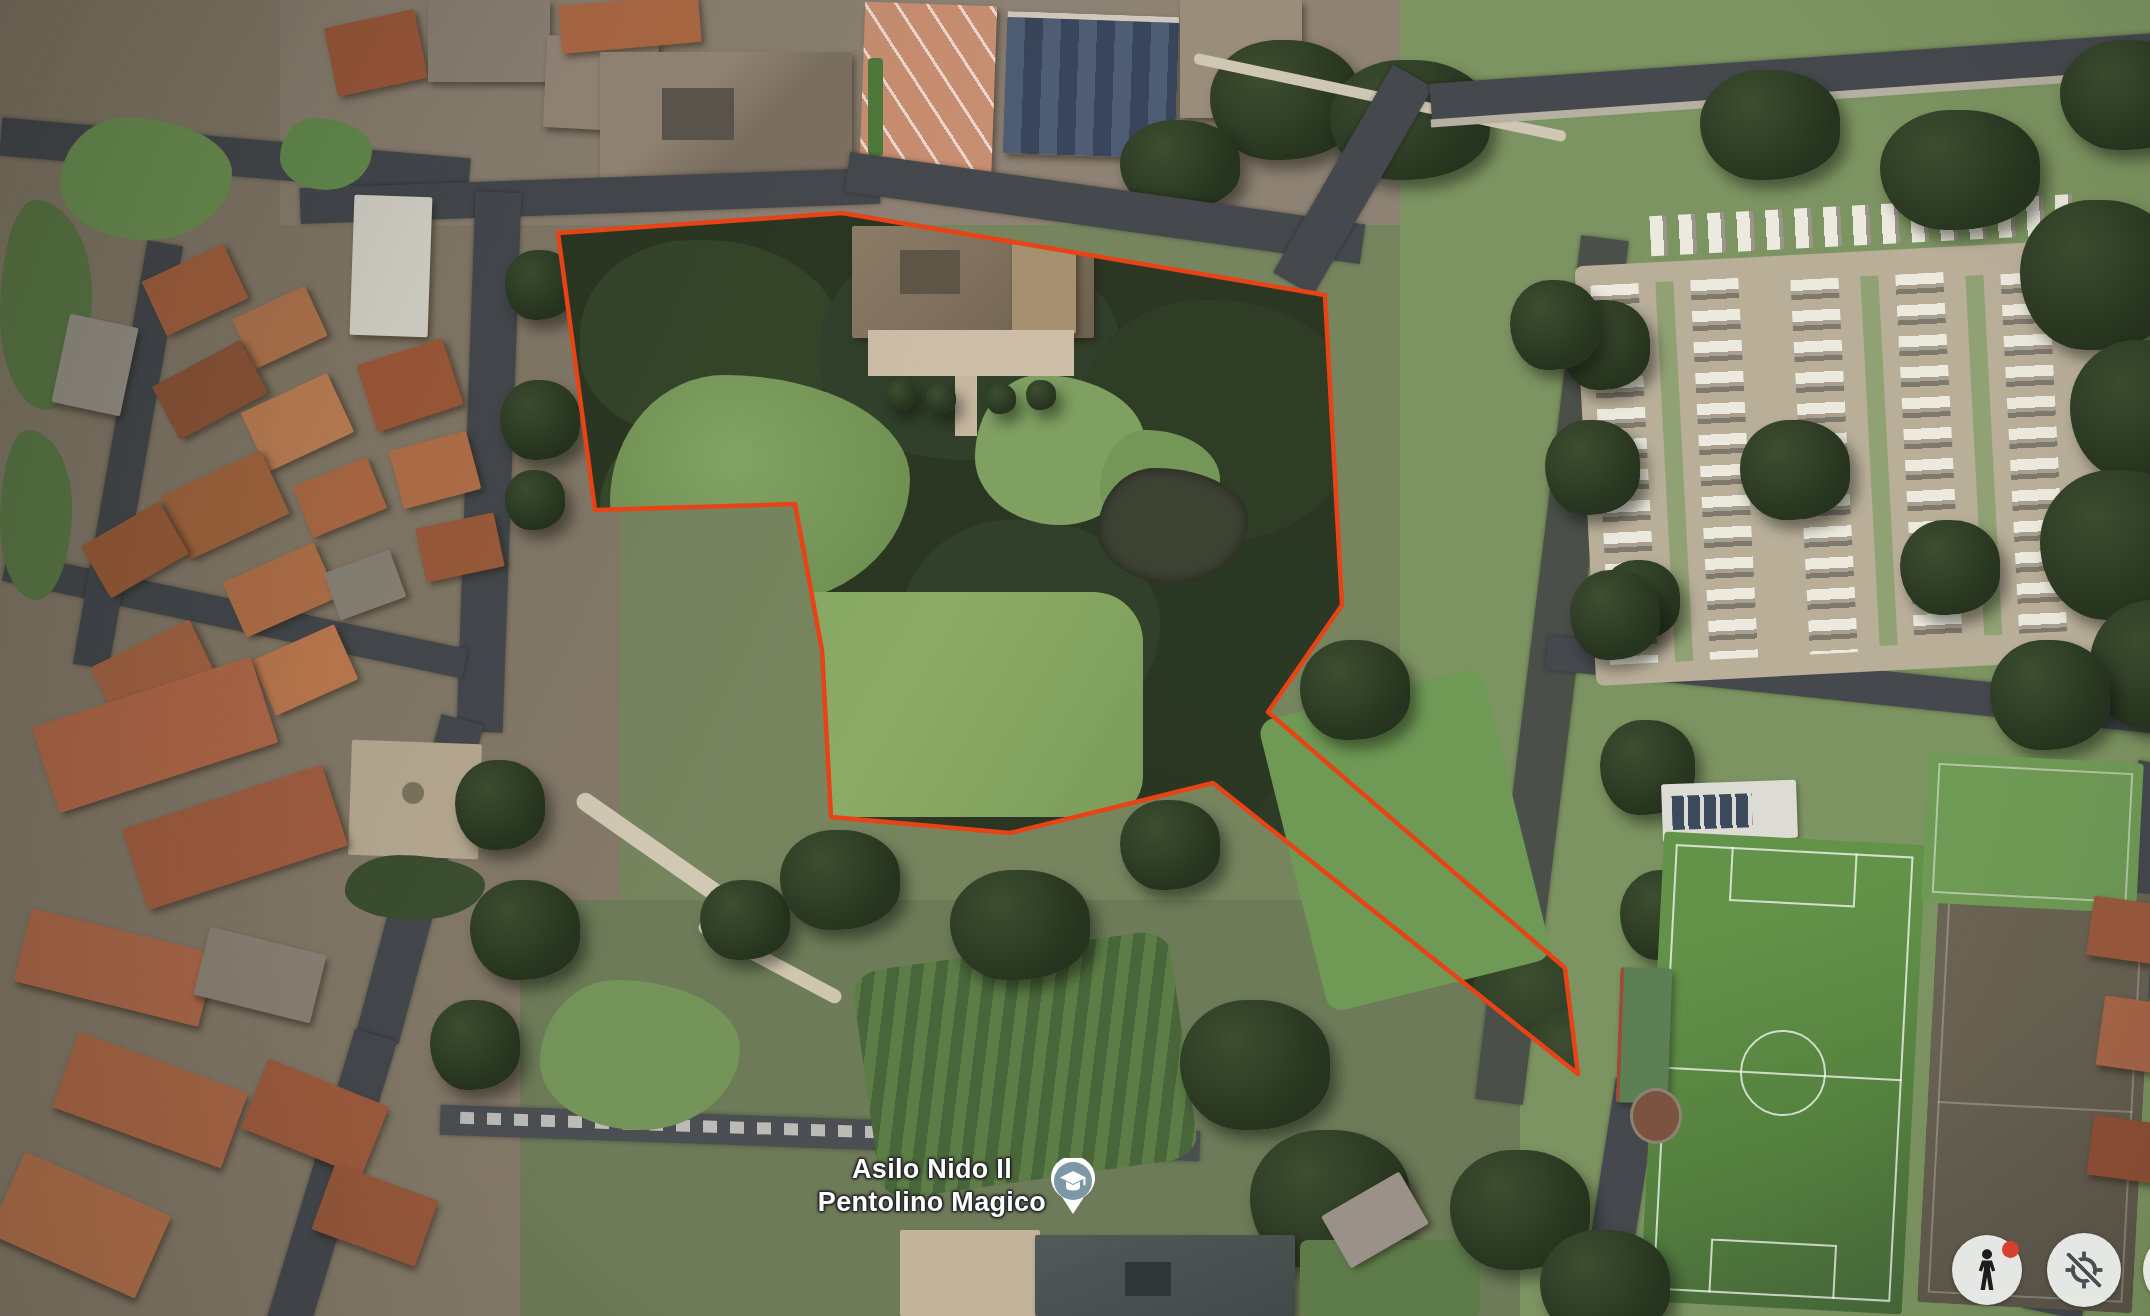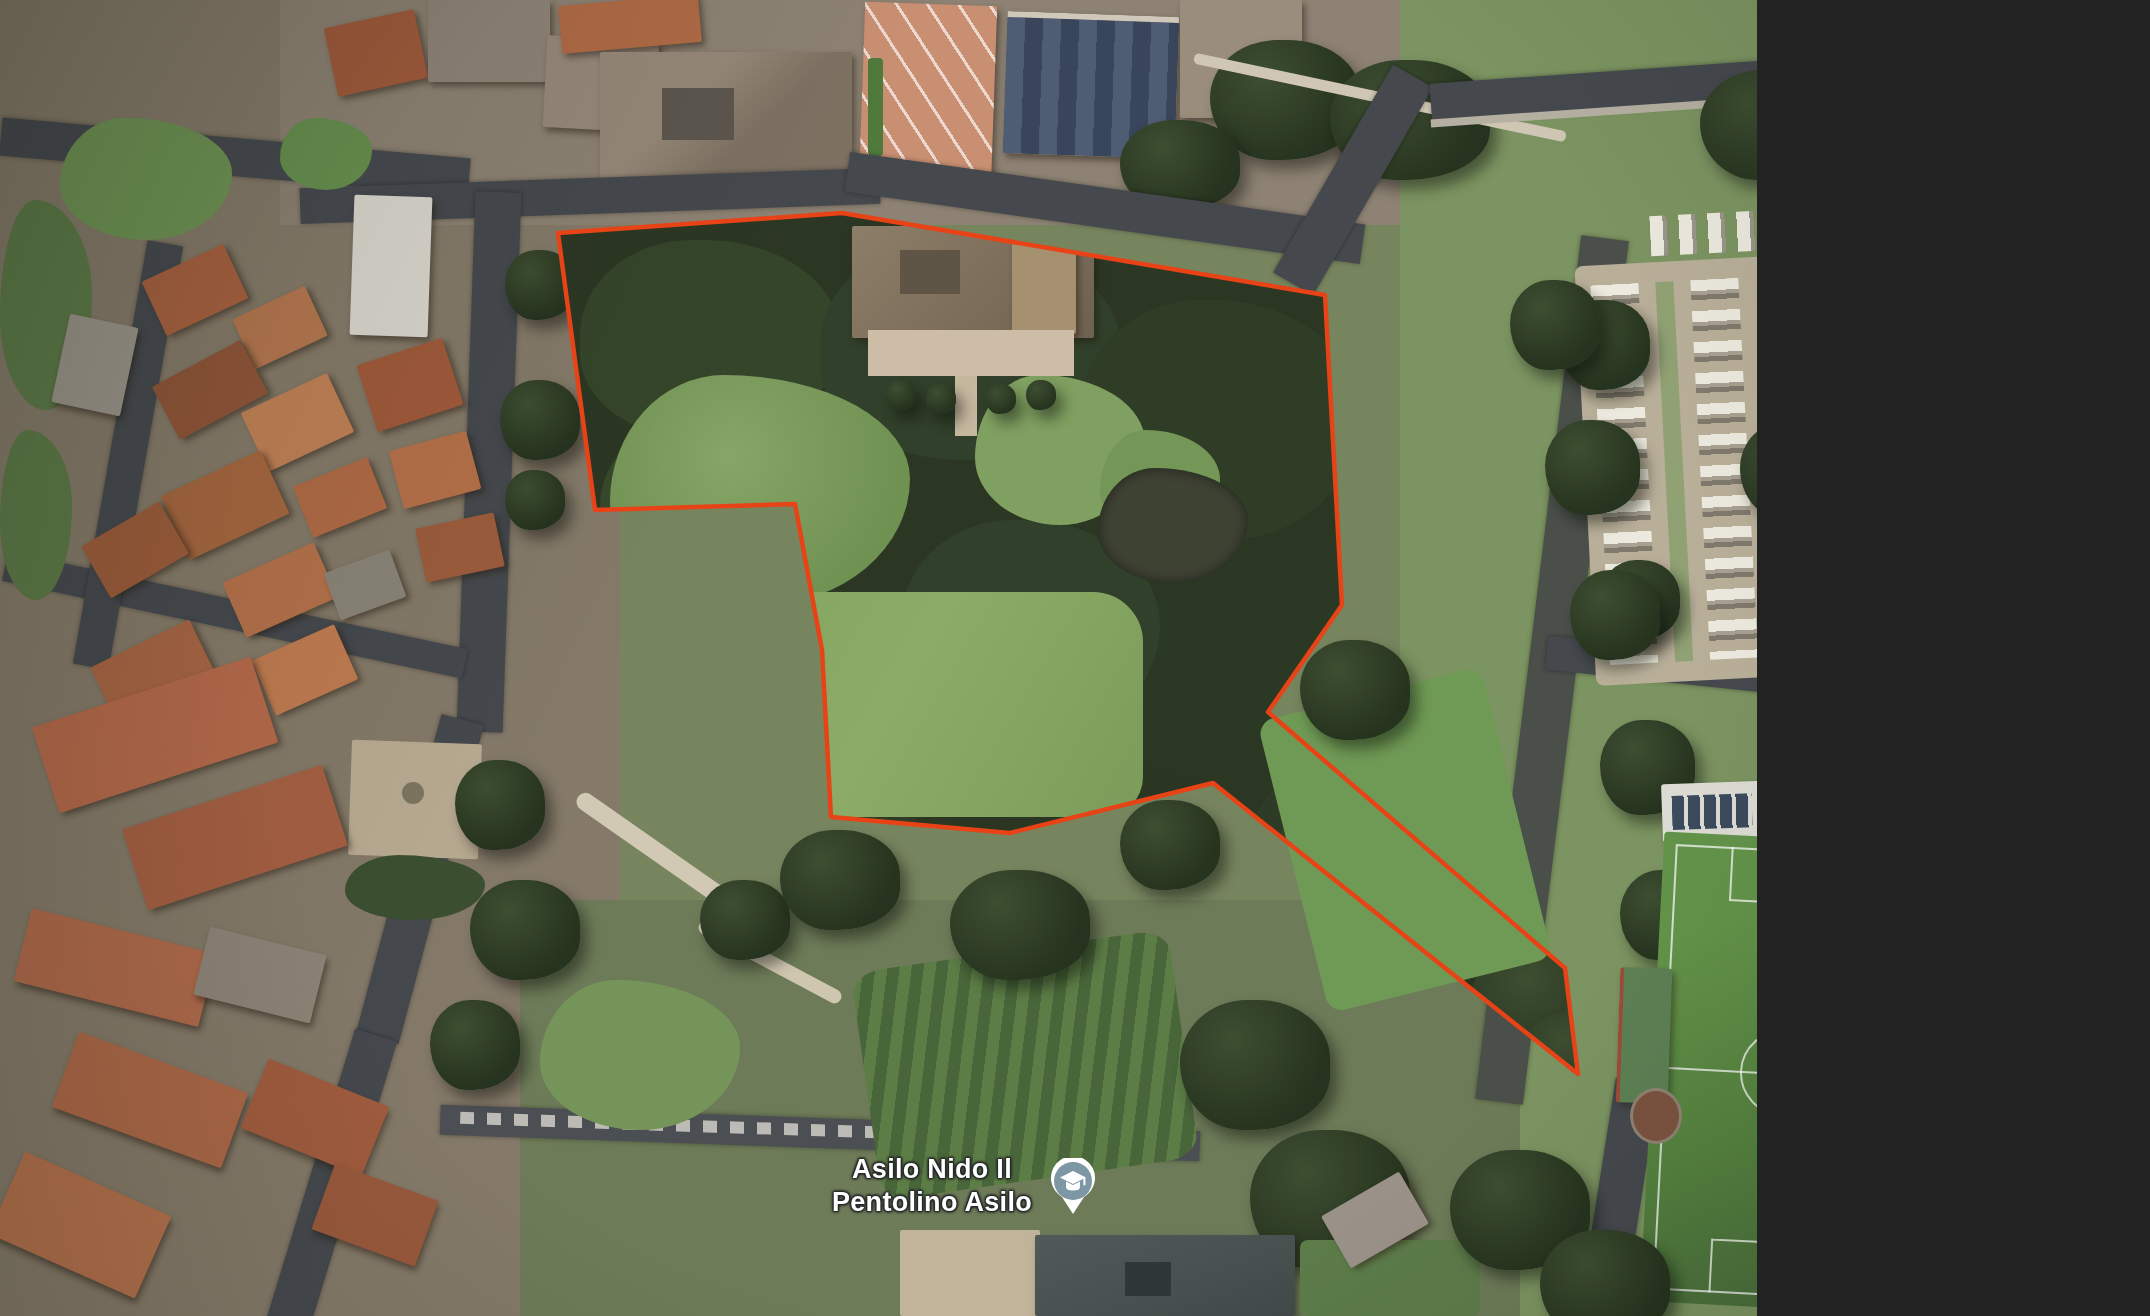--- a/index.html
+++ b/index.html
@@ -1,16 +1,16 @@
 <!DOCTYPE html>
 <html><head>
 <meta charset="utf-8">
 <style>
   html,body{margin:0;padding:0;background:#222;}
-  #stage{position:relative;width:1757px;height:1316px;overflow:hidden;
+  #stage{position:relative;width:2150px;height:1316px;overflow:hidden;
          font-family:"Liberation Sans","DejaVu Sans",sans-serif;
          background:#77855f;}
   #stage *{box-sizing:border-box;}
   .a{position:absolute;}
   
   .t{position:absolute;border-radius:48% 52% 56% 44%/52% 48% 44% 56%;
      background:radial-gradient(circle at 35% 30%,#3d4e31,#26331e 72%);
      box-shadow:7px 9px 14px rgba(8,12,6,.45);}
   .g{position:absolute;border-radius:38% 62% 50% 50%/55% 45% 55% 45%;}
   .rf{position:absolute;border-radius:2px;box-shadow:3px 4px 6px rgba(35,25,15,.5);}
@@ -240,21 +240,21 @@
     <div class="vignette"></div>
   </div>
 
   <svg id="boundary-svg" width="2150" height="1316" viewBox="0 0 2150 1316">
     <polygon fill="none" stroke-width="4.5" stroke-linejoin="round" stroke-linecap="round" points="558,233 842,213 1325,295 1342,605 1268,712 1565,968 1578,1074 1213,783 1010,833 831,817 822,650 795,504 595,510" style="stroke: rgb(232, 67, 22);"></polygon>
   </svg>
 
   <div id="poi">
     <div class="poi-label" style="left:752px;top:1153px;">
       <div>Asilo Nido Il</div>
-      <div>Pentolino Asilo</div>
+      <div>Pentolino Magico</div>
     </div>
     <svg class="a" style="left:1049px;top:1158px;" width="48" height="58" viewBox="0 0 48 58">
       <path d="M24 56 L13 39 A22 22 0 1 1 35 39 Z" fill="#ffffff"></path>
       <circle cx="24" cy="23" r="19" fill="#7d97a5" style="fill: rgb(125, 151, 165);"></circle>
       <g fill="#ffffff">
         <path d="M24 13 L37 19.5 24 26 11 19.5 Z"></path>
         <path d="M17 23.5 V29 Q17 32.5 24 32.5 Q31 32.5 31 29 V23.5 L24 27 Z"></path>
         <rect x="34.4" y="19.5" width="2" height="8" rx="1"></rect>
       </g>
     </svg>

